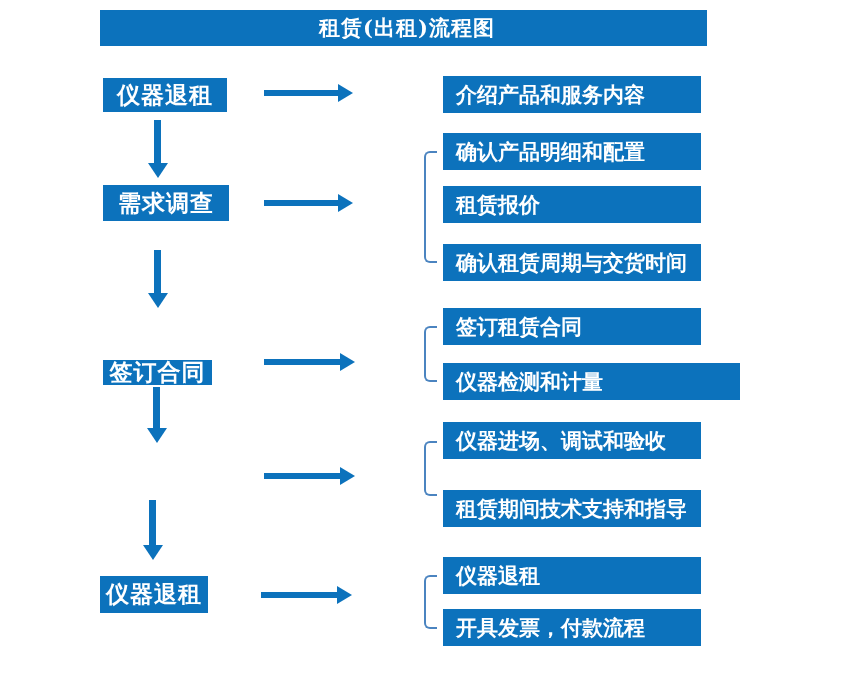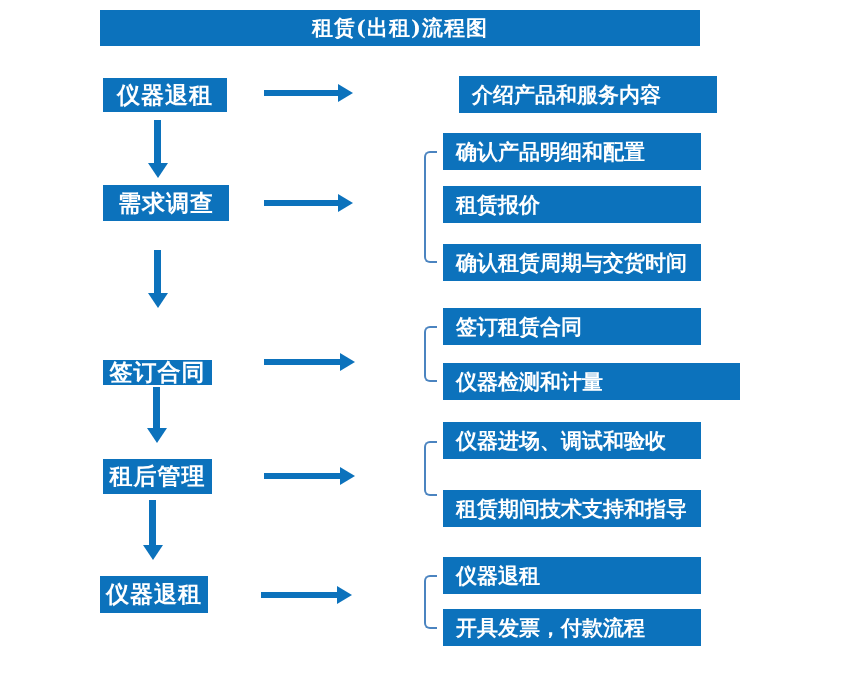--- a/index.html
+++ b/index.html
@@ -20,20 +20,21 @@
   .bar {
     position: absolute;
     background: var(--primary);
     color: var(--text-on-primary);
     font-weight: bold;
   }
   .title-bar {
     text-align: center;
     font-size: 21px;
     letter-spacing: 1px;
+    padding-left: 7px;
   }
   .lbox {
     font-size: 23px;
     letter-spacing: 1px;
     display: flex;
     align-items: center;
     justify-content: center;
   }
   .rbox {
     font-size: 21px;
@@ -86,39 +87,38 @@
 </style>
 </head>
 <body>
 
 <div class="canvas">
 
   <div class="bar title-bar" style="left:100px; top:10px; width:600px; height:36px; line-height:36px;">租赁(出租)流程图</div>
 
   <div class="bar lbox" style="left:103px; top:78px; width:124px; height:34px;">仪器退租</div>
   <div class="harrow" style="left:264px; top:90px; width:74px;"></div>
-  <div class="bar rbox" style="left:443px; top:76px; width:258px; height:37px;margin-left:16px;">介绍产品和服务内容</div>
+  <div class="bar rbox" style="left:443px; top:76px; width:258px; height:37px;">介绍产品和服务内容</div>
   <div class="varrow" style="left:154px; top:120px; height:43px;"></div>
 
   <div class="bar lbox" style="left:103px; top:185px; width:126px; height:36px;">需求调查</div>
   <div class="harrow" style="left:264px; top:200px; width:74px;"></div>
   <div class="bracket" style="left:424px; top:151px; height:112px;"></div>
   <div class="bar rbox" style="left:443px; top:133px; width:258px; height:37px;">确认产品明细和配置</div>
   <div class="bar rbox" style="left:443px; top:186px; width:258px; height:37px;">租赁报价</div>
   <div class="bar rbox" style="left:443px; top:244px; width:258px; height:37px;">确认租赁周期与交货时间</div>
   <div class="varrow" style="left:154px; top:250px; height:43px;"></div>
 
   <div class="bar lbox" style="left:103px; top:360px; width:109px; height:25px;text-align:right;">签订合同</div>
   <div class="harrow" style="left:264px; top:359px; width:76px;"></div>
   <div class="bracket" style="left:424px; top:326px; height:56px;"></div>
   <div class="bar rbox" style="left:443px; top:308px; width:258px; height:37px;">签订租赁合同</div>
   <div class="bar rbox" style="left:443px; top:363px; width:297px; height:37px;">仪器检测和计量</div>
   <div class="varrow" style="left:153px; top:387px; height:41px;"></div>
 
-  <div class="bar lbox" style="left:103px; top:459px; width:109px; height:35px;">租后管理</div>
   <div class="harrow" style="left:264px; top:473px; width:76px;"></div>
   <div class="bracket" style="left:424px; top:441px; height:55px;"></div>
   <div class="bar rbox" style="left:443px; top:490px; width:258px; height:37px;">租赁期间技术支持和指导</div>
   <div class="bar rbox" style="left:443px; top:422px; width:258px; height:37px;">仪器进场、调试和验收</div>
   <div class="varrow" style="left:149px; top:500px; height:45px;"></div>
 
   <div class="bar lbox" style="left:100px; top:576px; width:108px; height:37px;">仪器退租</div>
   <div class="harrow" style="left:261px; top:592px; width:76px;"></div>
   <div class="bracket" style="left:424px; top:575px; height:54px;"></div>
   <div class="bar rbox" style="left:443px; top:557px; width:258px; height:37px;">仪器退租</div>

